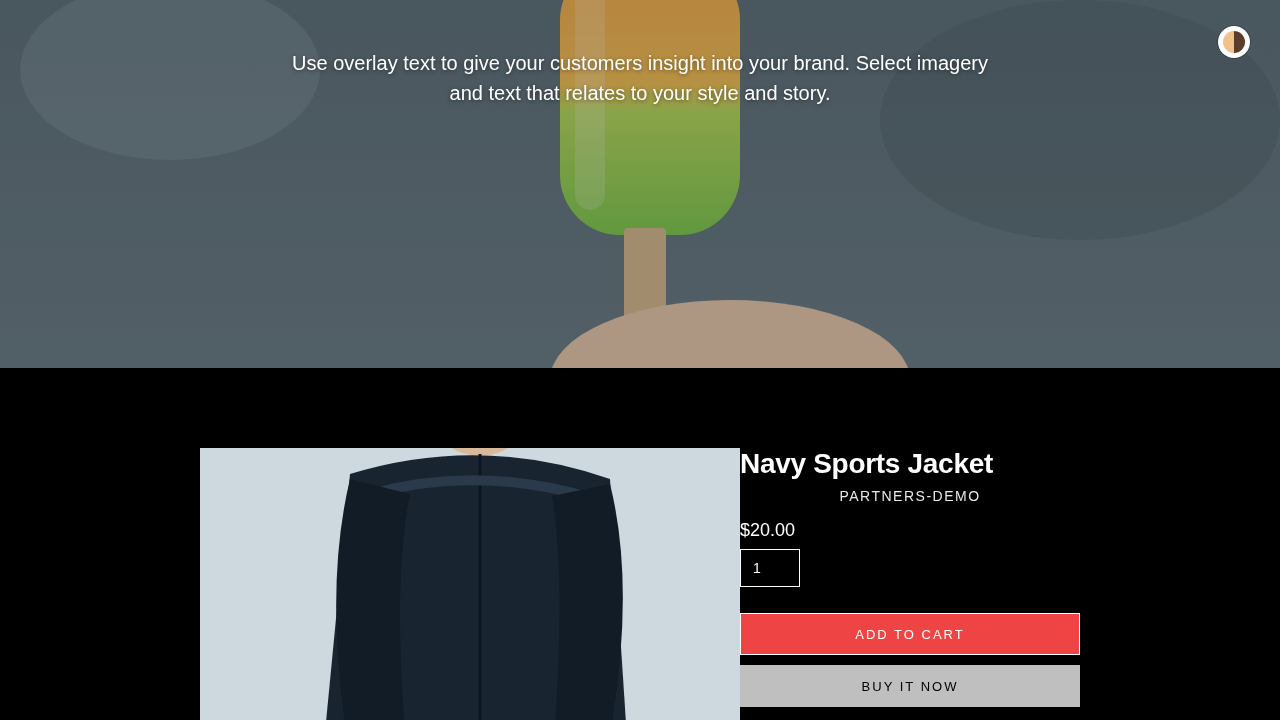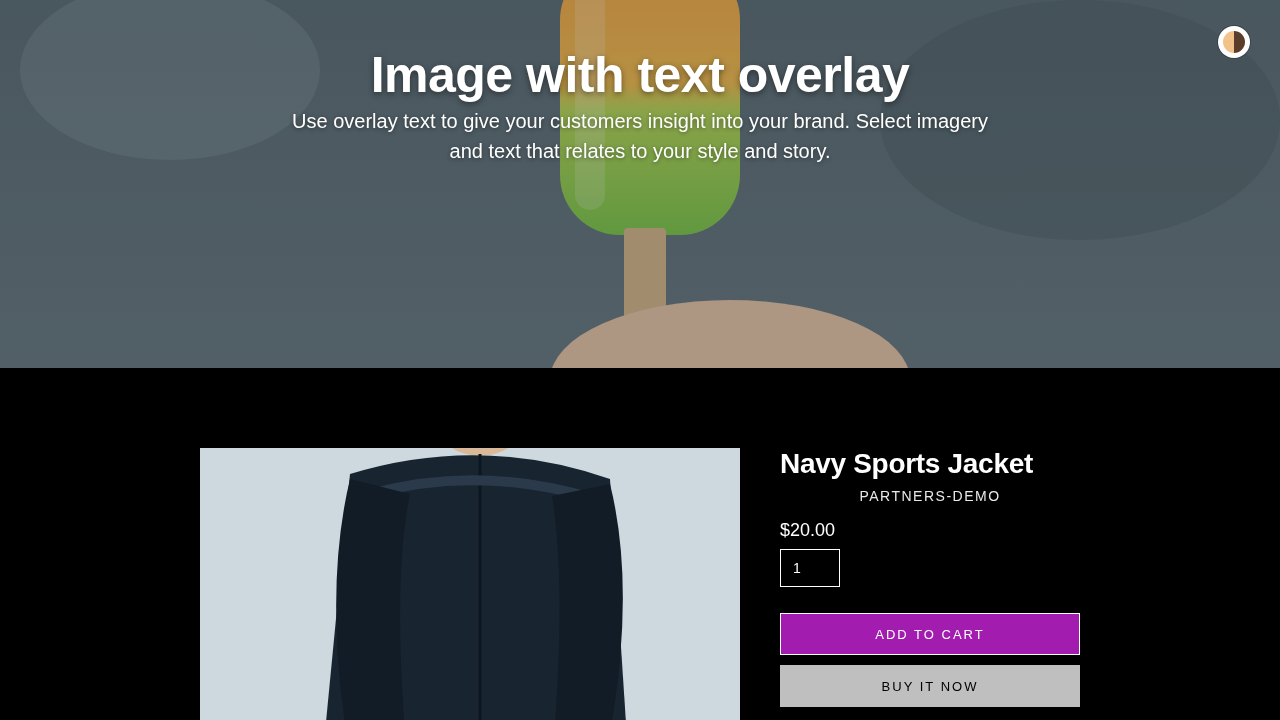--- a/index.html
+++ b/index.html
@@ -62,21 +62,20 @@
   }
 
   
   .product {
     width:1280px;
     height:352px;
     background:#000;
     color:#fff;
     padding:80px 200px 0 200px;
     display:flex;
-    gap:40px;
     position:relative;
   }
   .gallery {
     width:540px;
     height:272px;
     background:#c9d6dc;
     overflow:hidden;
     position:relative;
     flex-shrink:0;
   }
@@ -102,21 +101,21 @@
     width:100%;
     height:42px;
     font-size:13px;
     letter-spacing:2px;
     font-weight:500;
     cursor:pointer;
     border:1px solid #fff;
   }
   .btn-outline{
     margin-top:26px;
-    background:#a21caf; color:#fff;
+    background:#ef4444; color:#fff;
   }
   .btn-solid{
     margin-top:10px;
     background:#bfbfbf; color:#000; border-color:#bfbfbf;
   }
 </style>
 </head>
 <body>
 
 <section class="hero">
@@ -143,21 +142,20 @@
 
       <rect x="575" y="-40" width="30" height="250" fill="#ffffff" opacity="0.18" rx="15"></rect>
 
       <rect x="624" y="228" width="42" height="170" rx="4" fill="#d7b98c"></rect>
 
       <ellipse cx="730" cy="380" rx="180" ry="80" fill="#e8c6a9"></ellipse>
     </svg>
   </div>
   <div class="hero-shade"></div>
   <div class="hero-text">
-    <h1 class="hero-title">Image with text overlay</h1>
     <p class="hero-sub">Use overlay text to give your customers insight into your brand. Select imagery and text that relates to your style and story.</p>
   </div>
   <div class="avatar">
     <div class="avatar-inner"></div>
   </div>
 </section>
 
 <section class="product">
   <div class="gallery">
     <svg viewBox="0 0 540 400" preserveAspectRatio="xMidYMid slice">

